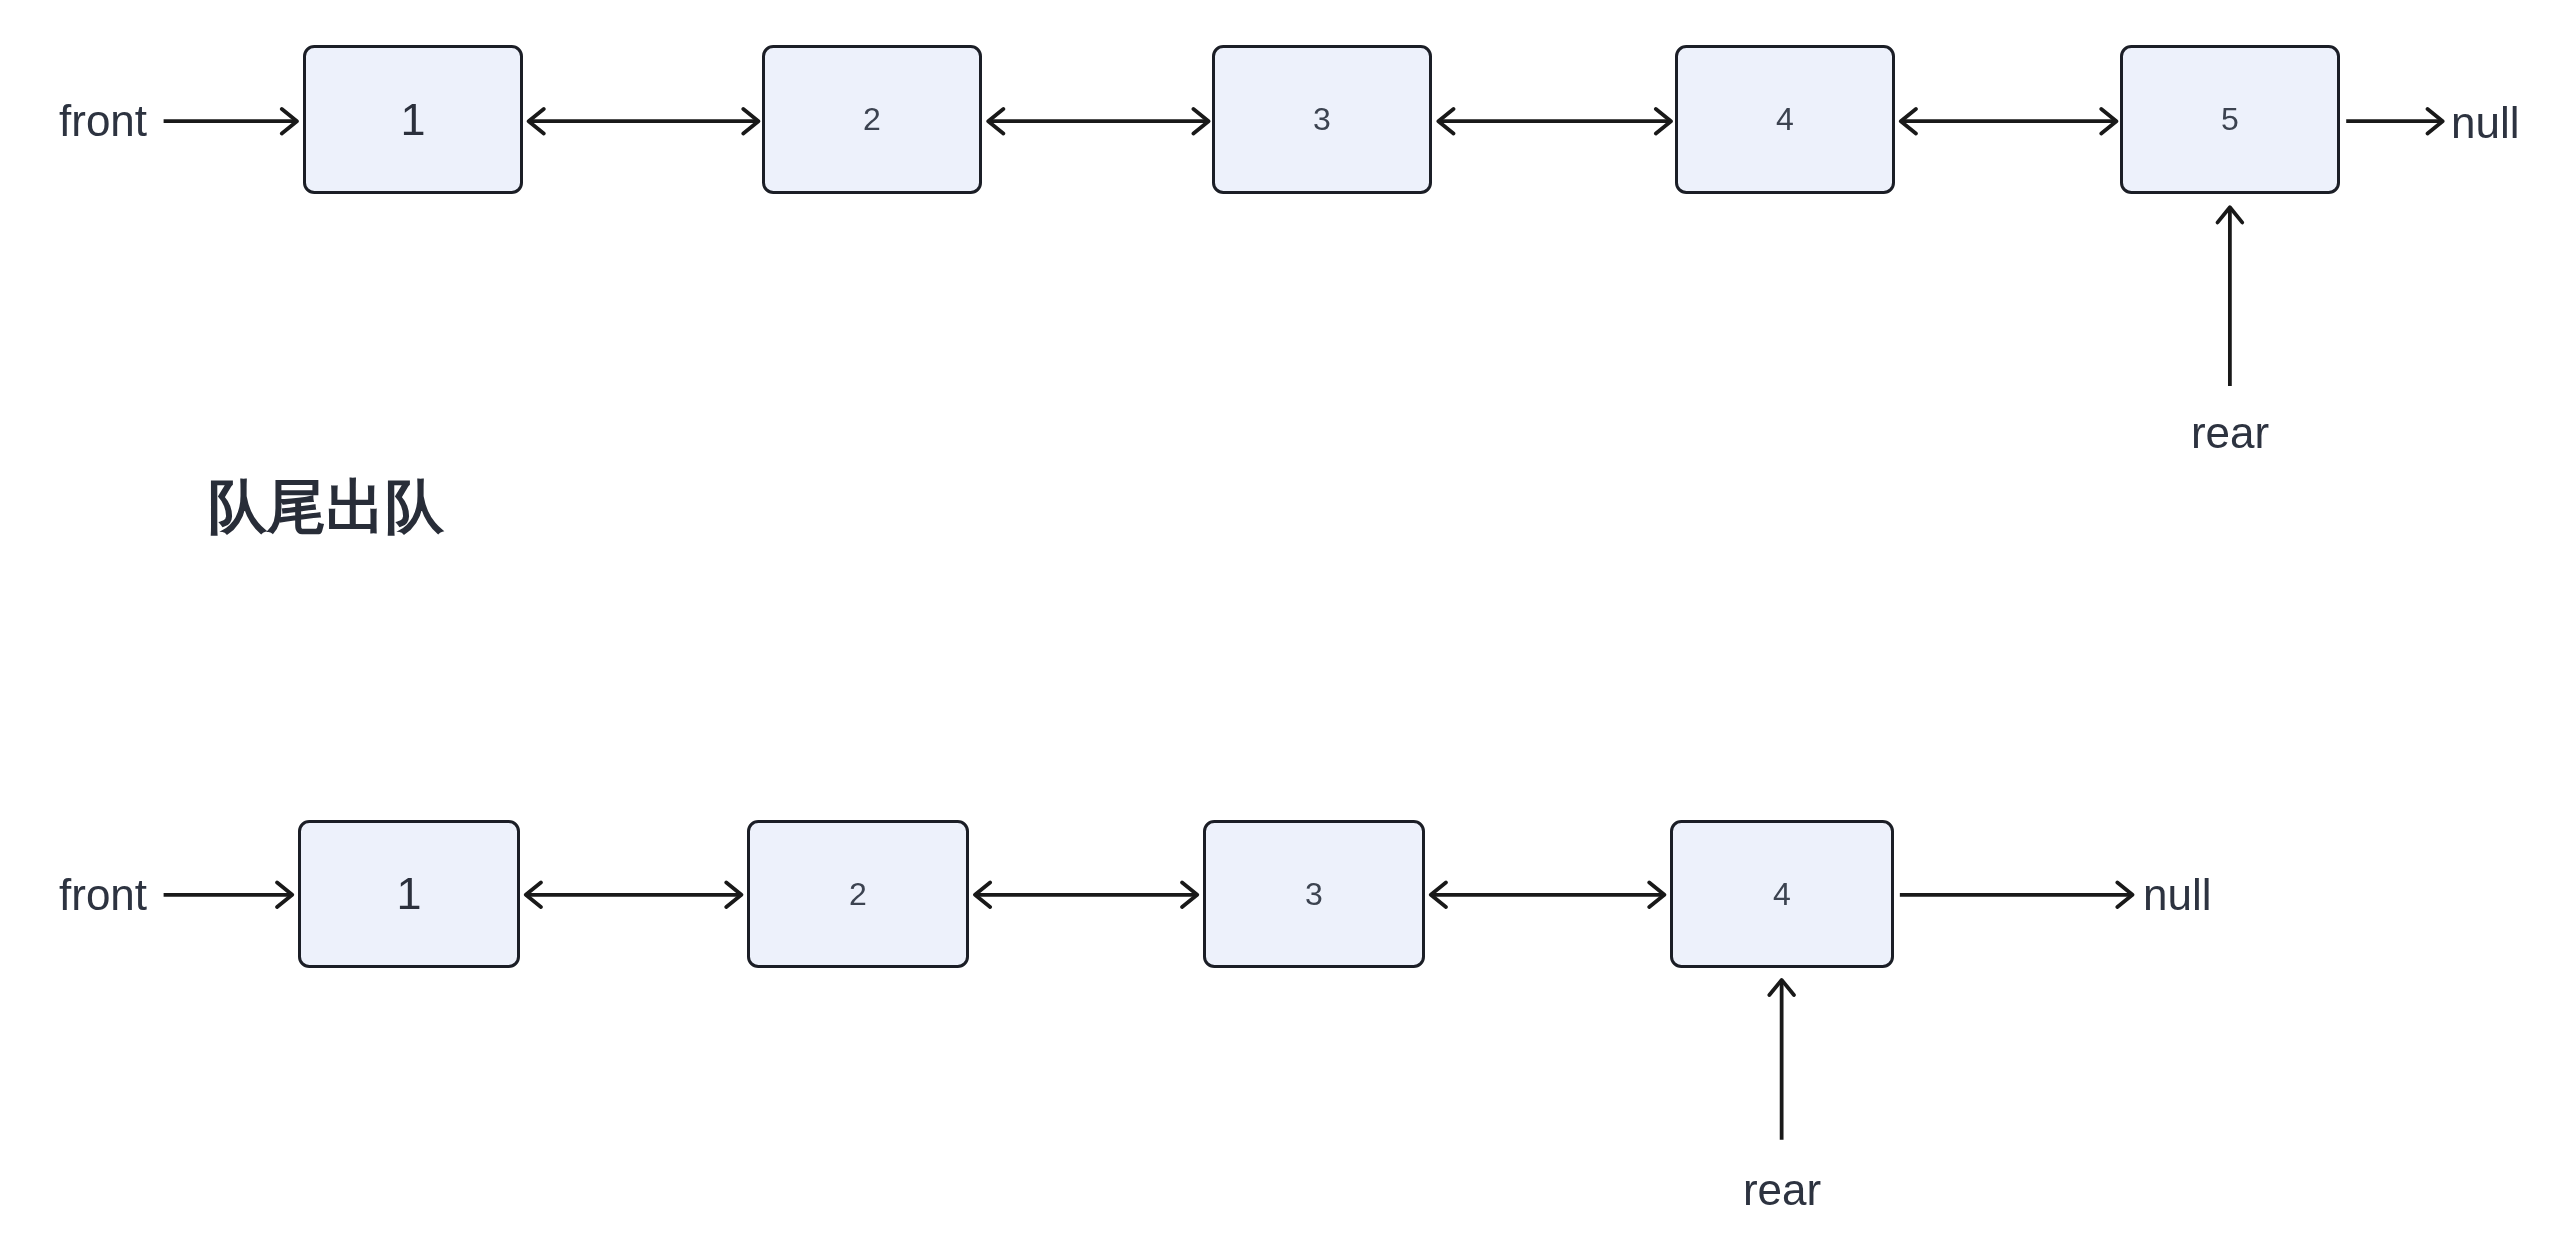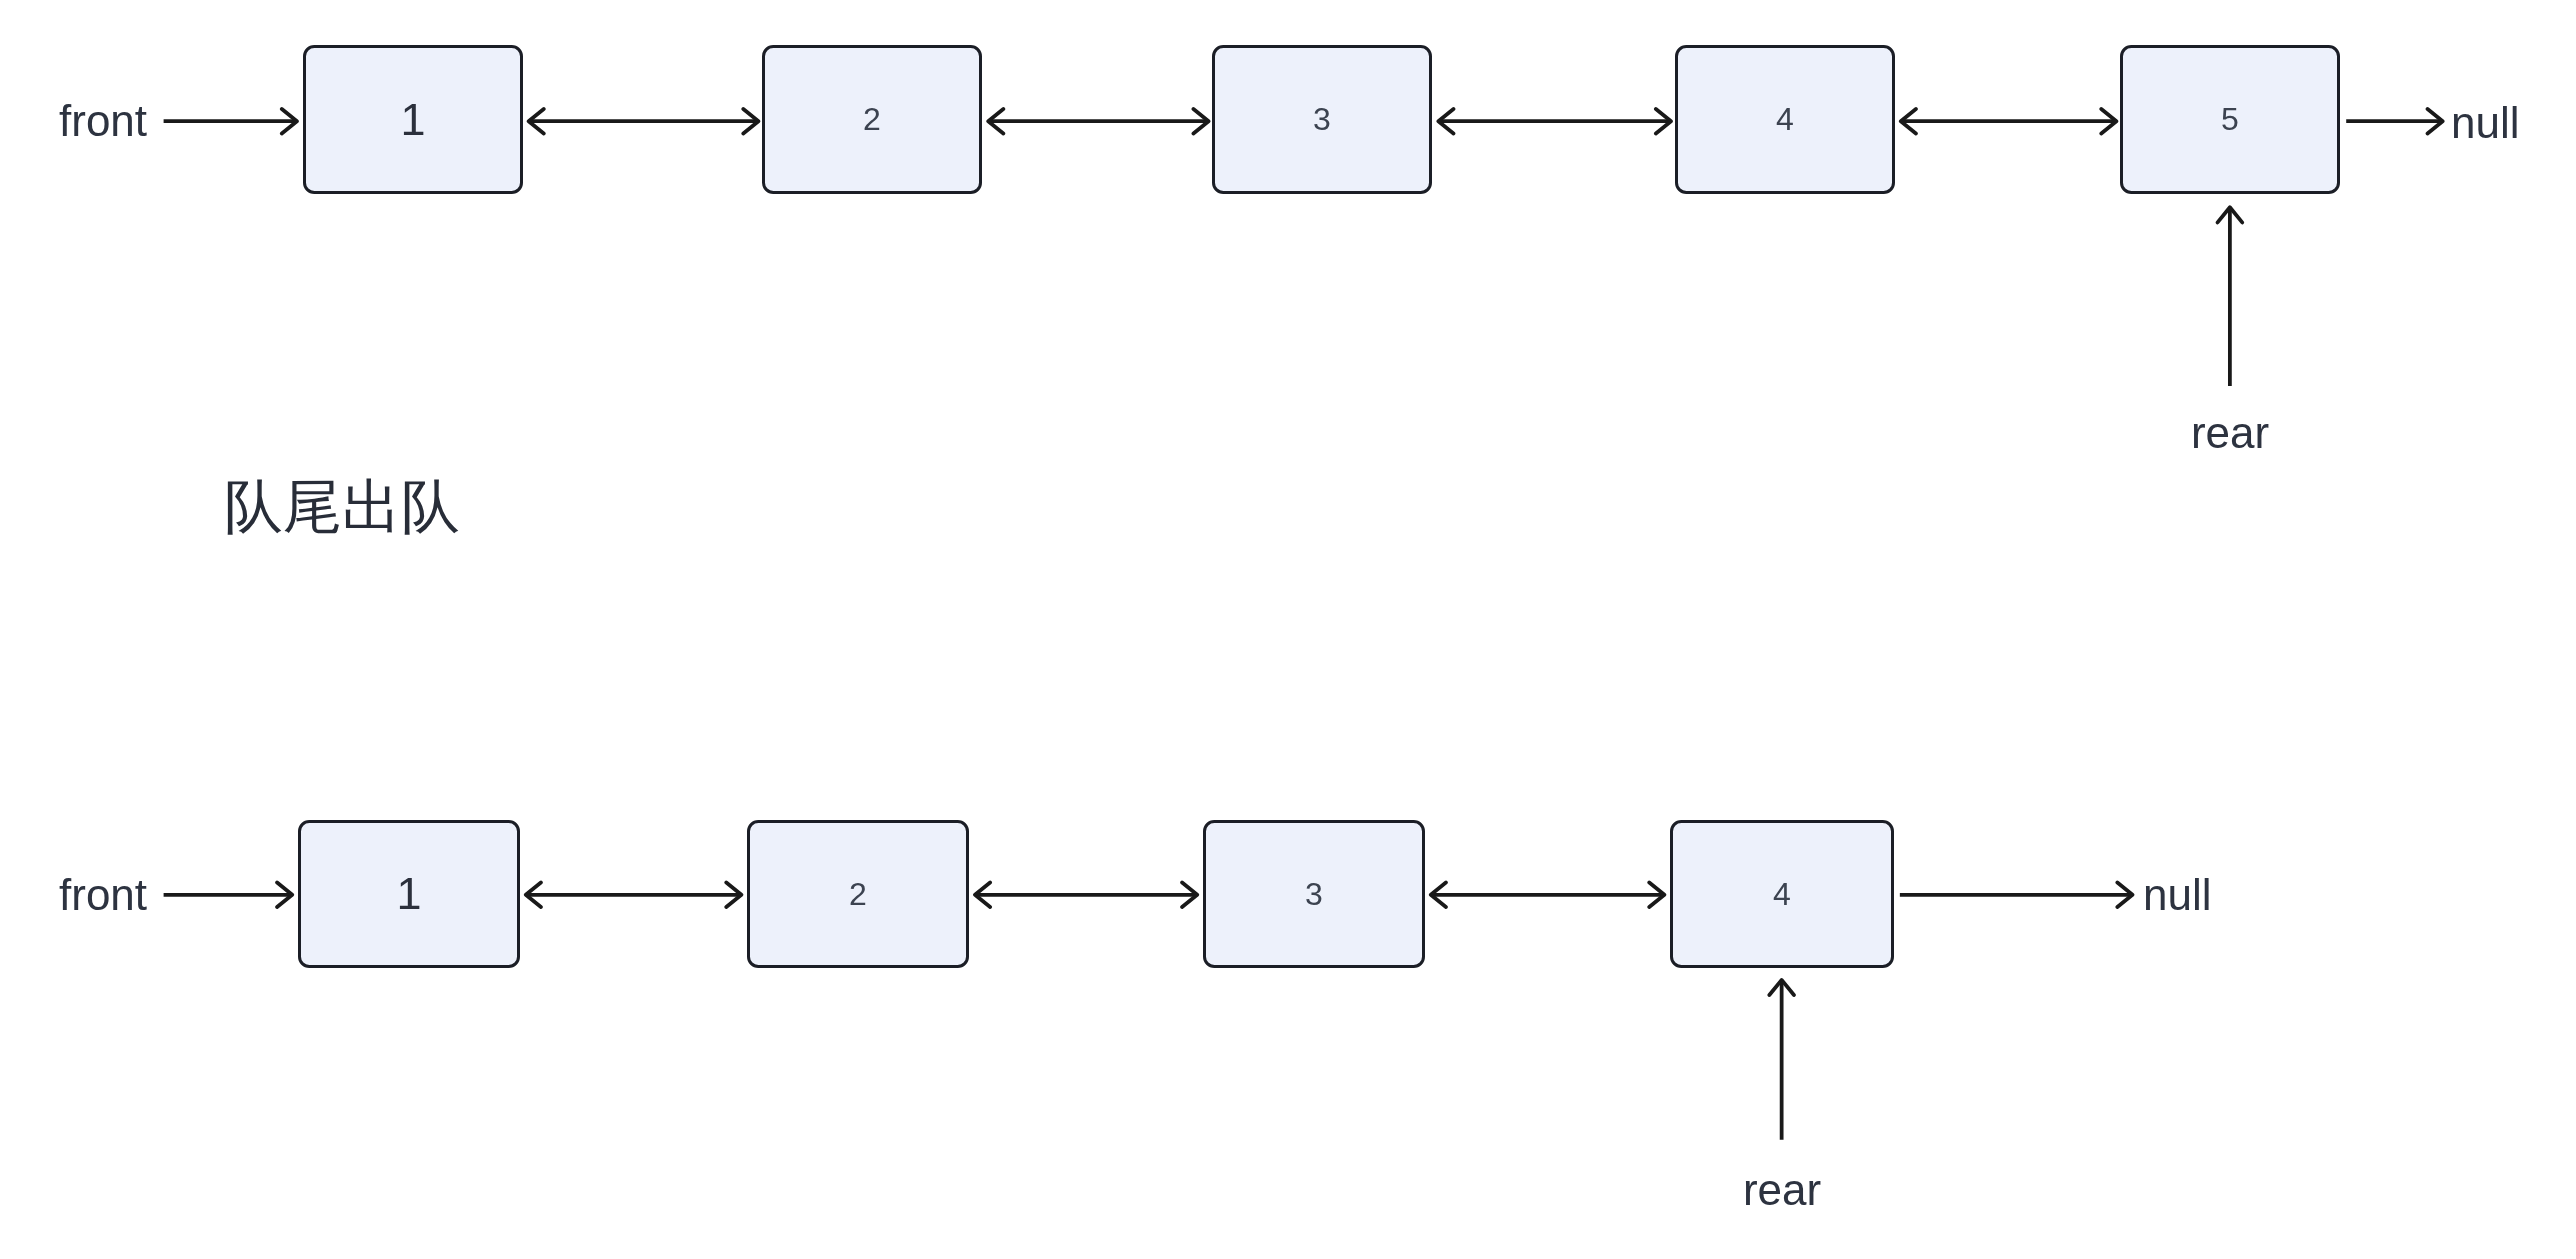--- a/index.html
+++ b/index.html
@@ -112,21 +112,21 @@
     <span class="node-value-sm">4</span>
   </div>
   <div class="node" style="left:2120px; top:45px; width:220px; height:149px;">
     <span class="node-value-sm">5</span>
   </div>
 
   <div class="lbl" style="left:2451px; top:123px;">null</div>
 
   <div class="lbl lbl-centered" style="left:2230px; top:433px;">rear</div>
 
-  <div class="section-title" style="left:224px; top:478px;">队尾出队</div>
+  <div class="section-title" style="left:208px; top:478px;font-weight:bold;">队尾出队</div>
 
   <div class="lbl" style="left:59px; top:895px;">front</div>
 
   <div class="node" style="left:298px; top:820px; width:222px; height:148px;">
     <span class="node-value-lg">1</span>
   </div>
   <div class="node" style="left:747px; top:820px; width:222px; height:148px;">
     <span class="node-value-sm">2</span>
   </div>
   <div class="node" style="left:1203px; top:820px; width:222px; height:148px;">

